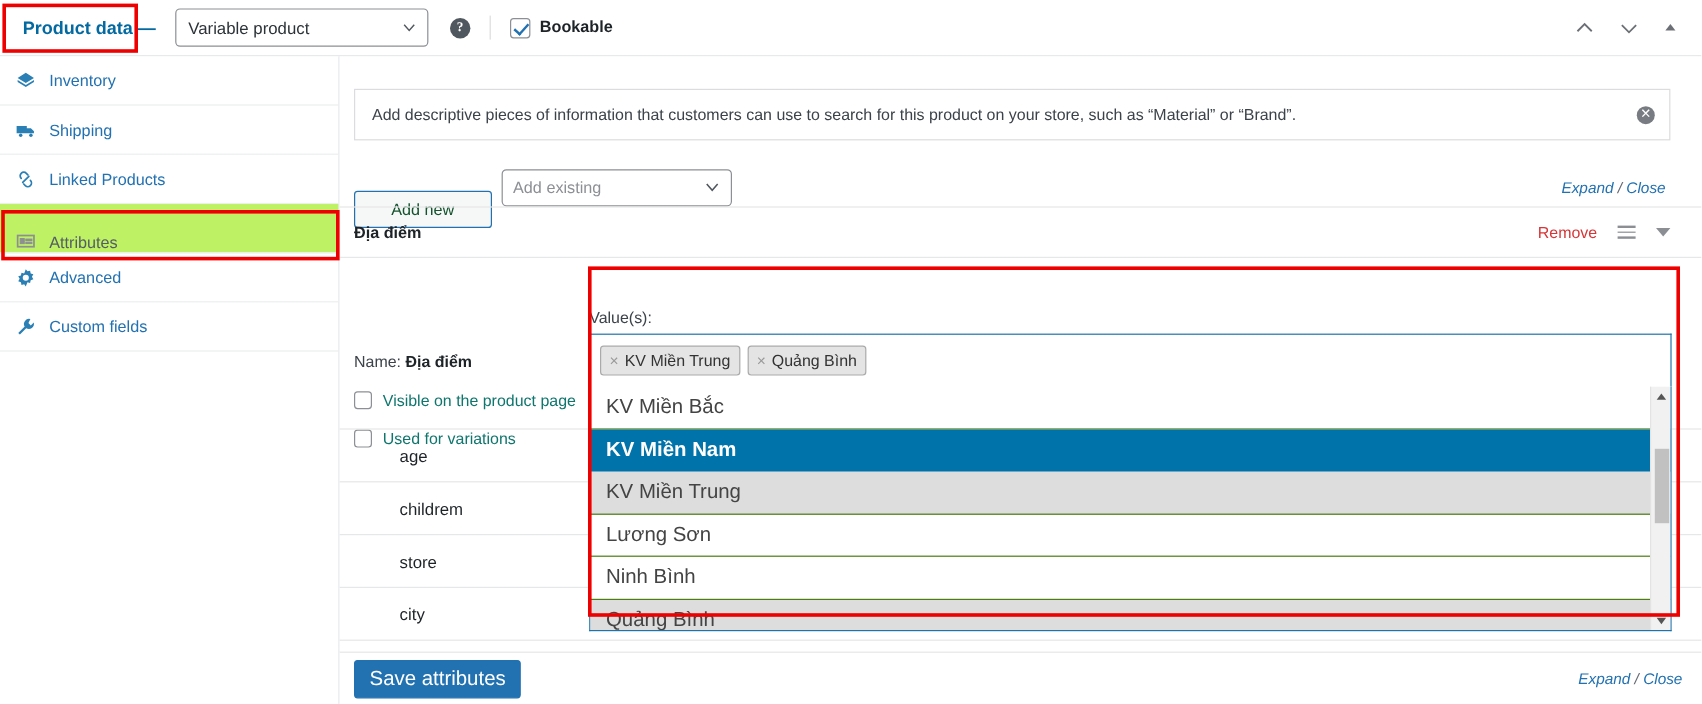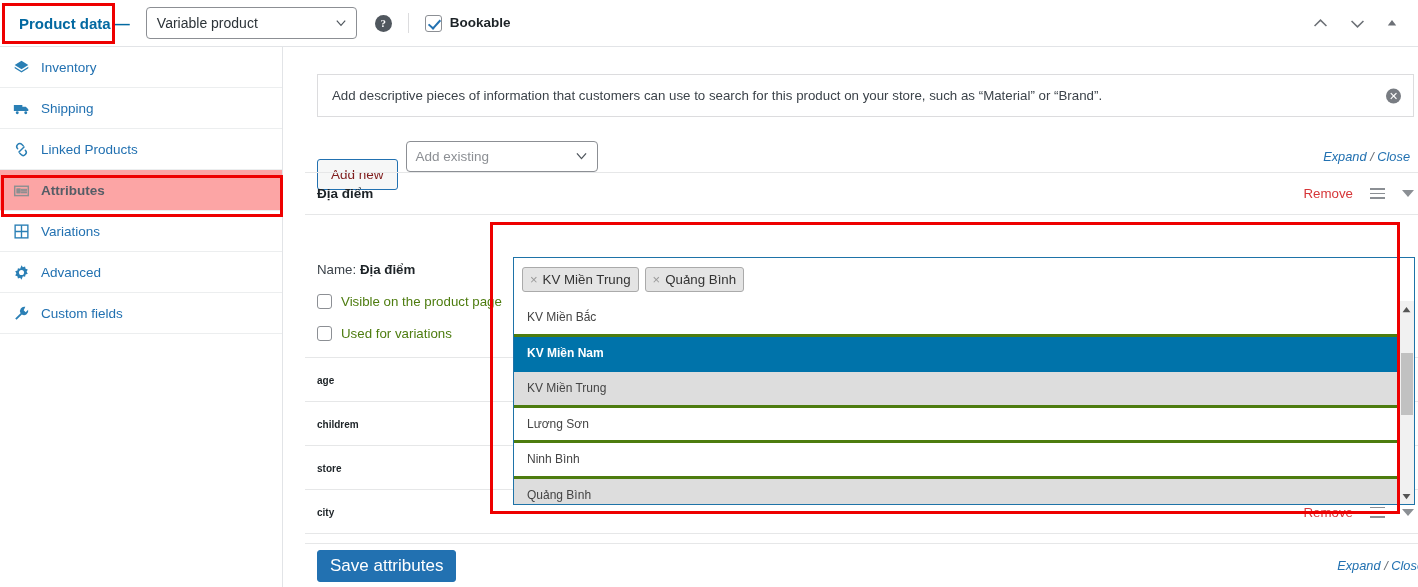--- a/index.html
+++ b/index.html
@@ -58,33 +58,32 @@
   .hdr-right {
     margin-left: auto; display: flex; align-items: center; gap: 20px;
     padding-right: 8px;
   }
   .hdr-right svg { display: block; }
 
   
   .body-wrap {
     position: absolute; left: 0; top: 47px; width: 1418px; height: 540px;
     display: flex;
-    gap: 22px;
   }
   .sidebar {
     width: 283px; height: 540px; border-right: 1px solid #e2e4e7;
     background: #fff; flex: none;
   }
   .side-item {
     height: 41px; display: flex; align-items: center; gap: 10px;
     padding-left: 12px; border-bottom: 1px solid #eceeef;
     color: #2271b1; font-size: 13.5px;
   }
   .side-item .ico { width: 19px; height: 19px; display: flex; align-items: center; justify-content: center; flex: none; }
-  .side-item.active { background: #fca5a5; color: #555d66; font-weight: 700; }
+  .side-item.active { background: #bef264; color: #555d66; font-weight: 400; align-items: flex-end; }
   .side-item.active .ico svg { fill: #8d8f91; stroke: #8d8f91; }
 
   
   .main { flex: 1; position: relative; height: 540px; background: #fff; }
   .notice {
     position: absolute; left: 12px; top: 27px; width: 1097px; height: 43px;
     border: 1px solid #dcdcde; background: #fff;
     display: flex; align-items: center; padding: 0 14px;
     color: #3c434a; font-size: 13.3px;
   }
@@ -93,22 +92,22 @@
     width: 15px; height: 15px; border-radius: 50%; background: #787c82;
     color: #fff; font-size: 11px; line-height: 15px; text-align: center;
     font-family: "Liberation Sans", sans-serif;
   }
 
   .toolbar {
     position: absolute; left: 12px; top: 85px; width: 1097px; height: 48px;
     display: flex; align-items: center;
   }
   .btn-addnew {
-    height: 31px; padding: 0 13px; border: 1px solid #2271b1; border-radius: 3px;
-    background: #f6f7f7; color: #7f1d1d; font-size: 13.5px; cursor: pointer;
+    height: 31px; padding: 0 30px; border: 1px solid #2271b1; border-radius: 3px;
+    background: #f6f7f7; color: #14532d; font-size: 13.5px; cursor: pointer;
     display: flex; align-items: center; margin-top: 36px;
   }
   .add-existing {
     margin-left: 8px; width: 192px; height: 31px;
     border: 1px solid #8c8f94; border-radius: 4px; background: #fff;
     display: flex; align-items: center; padding: 0 28px 0 9px;
     color: #8c8f94; font-size: 13.5px; position: relative;
   }
   .add-existing .chev { position: absolute; right: 9px; top: 50%; transform: translateY(-50%); }
   .expand-close {
@@ -127,29 +126,29 @@
   .attr-head .right { margin-left: auto; display: flex; align-items: center; gap: 17px; }
   .remove-link { color: #d63638; font-size: 13.3px; }
   .handle { width: 15px; height: 11px; display: flex; flex-direction: column; justify-content: space-between; }
   .handle i { display: block; height: 1.6px; background: #8b8f94; }
   .caret-dn { width: 0; height: 0; border-left: 6px solid transparent; border-right: 6px solid transparent; border-top: 7px solid #8b8f94; }
 
   .attr-row {
     position: absolute; left: 12px; width: 1097px; height: 44px;
     display: flex; align-items: center;
   }
-  .attr-row .nm { font-size: 10px; font-weight: bold; color: #1d2327; }
+  .attr-row .nm { font-size: 14px; font-weight: normal; color: #1d2327; margin-left: 38px; }
   .attr-row .right { margin-left: auto; display: flex; align-items: center; gap: 17px; }
 
   .form-left { position: absolute; left: 12px; top: 215px; width: 200px; }
-  .form-left .lbl { font-size: 13.3px; color: #3c434a; margin-bottom: 17px; }
+  .form-left .lbl { font-size: 13.3px; color: #3c434a; margin-bottom: 17px; margin-top: 32px; }
   .form-left .lbl b { font-weight: bold; color: #1d2327; }
   .chk-line { display: flex; align-items: center; gap: 9px; margin-bottom: 17px; }
   .chk-box { width: 15px; height: 15px; border: 1px solid #8c8f94; border-radius: 3px; background: #fff; flex: none; }
-  .chk-line span { font-size: 13.3px; color: #4d7c0f; }
+  .chk-line span { font-size: 13.3px; color: #0f766e; }
 
   
   .values-area { position: absolute; left: 200px; top: 210px; width: 912px; }
   .values-label { font-size: 13.3px; color: #3c434a; margin-bottom: 6px; padding-left: 8px; }
   .s2-box {
     position: relative; width: 902px; height: 44px; margin-left: 8px;
     border: 1px solid #1e73a8; border-bottom: none; background: #fff;
     display: flex; align-items: center; padding: 0 8px; gap: 6px;
   }
   .s2-tag {
@@ -158,22 +157,22 @@
     padding: 0 7px; font-size: 13.3px; color: #333;
   }
   .s2-tag .x { color: #999; font-size: 13px; }
   .s2-drop {
     position: relative; width: 902px; margin-left: 8px;
     border: 1px solid #1e73a8; border-top: none;
     background: #fff; height: 204px; overflow: hidden;
   }
   .s2-opt {
     height: 35.5px; display: flex; align-items: center;
-    padding-left: 13px; font-size: 12px; color: #444;
-    border-bottom: 3px solid #4d7c0f;
+    padding-left: 13px; font-size: 17px; color: #444;
+    border-bottom: 1px solid #4d7c0f;
   }
   .s2-opt.sel { background: #ddd; color: #444; }
   .s2-opt.hl { background: #0073aa; color: #fff; font-weight: bold; border-bottom-color: #0073aa; }
   .s2-scroll {
     position: absolute; right: 0; top: 0; width: 17px; height: 204px;
     background: #f1f1f1; border-left: 1px solid #e3e3e3;
   }
   .s2-scroll .arw { width: 17px; height: 17px; display: flex; align-items: center; justify-content: center; }
   .s2-scroll .arw.dn { position: absolute; bottom: 0; left: 0; }
   .s2-thumb { position: absolute; left: 3px; top: 52px; width: 12px; height: 62px; background: #c1c1c1; }
@@ -269,29 +268,20 @@
           <svg width="17" height="17" viewBox="0 0 20 20">
               <rect x="2" y="5" width="16" height="11" fill="none" stroke="#8d8f91" stroke-width="1.7"></rect>
               <rect x="4.5" y="8" width="4" height="5" fill="#8d8f91"></rect>
               <rect x="10" y="8.5" width="6" height="1.4" fill="#8d8f91"></rect>
               <rect x="10" y="11.5" width="6" height="1.4" fill="#8d8f91"></rect>
             </svg>
         </span>
         <span>Attributes</span>
       </div>
 
-      <div class="side-item">
-        <span class="ico">
-          <svg width="17" height="17" viewBox="0 0 20 20">
-              <rect x="2.5" y="2.5" width="15" height="15" fill="none" stroke="#2a7fb5" stroke-width="1.6"></rect>
-              <path d="M10 2.5 V17.5 M2.5 10 H17.5" stroke="#2a7fb5" stroke-width="1.6"></path>
-            </svg>
-        </span>
-        <span>Variations</span>
-      </div>
 
       <div class="side-item">
         <span class="ico">
           <svg width="17" height="17" viewBox="0 0 20 20">
               <path d="M10 1.5 l1.6 2.2 2.6-.7 .6 2.7 2.6 .9 -1.4 2.4 1.4 2.4 -2.6 .9 -.6 2.7 -2.6-.7 L10 18.5 8.4 16.3 5.8 17 5.2 14.3 2.6 13.4 4 11 2.6 8.6 5.2 7.7 5.8 5 8.4 5.7 Z" fill="#2a7fb5"></path>
               <circle cx="10" cy="10" r="3" fill="#fff"></circle>
             </svg>
         </span>
         <span>Advanced</span>
       </div>
@@ -410,20 +400,21 @@
               <i></i>
               <i></i>
             </span>
           <span class="caret-dn"></span>
         </div>
       </div>
 
       <div class="rowline" style="top:486px;"></div>
 
       <div class="values-area">
+        <div class="values-label">Value(s):</div>
 
         <div class="s2-box">
           <span class="s2-tag">
             <span class="x">×</span>
             <span>KV Miền Trung</span>
           </span>
           <span class="s2-tag">
             <span class="x">×</span>
             <span>Quảng Bình</span>
           </span>

